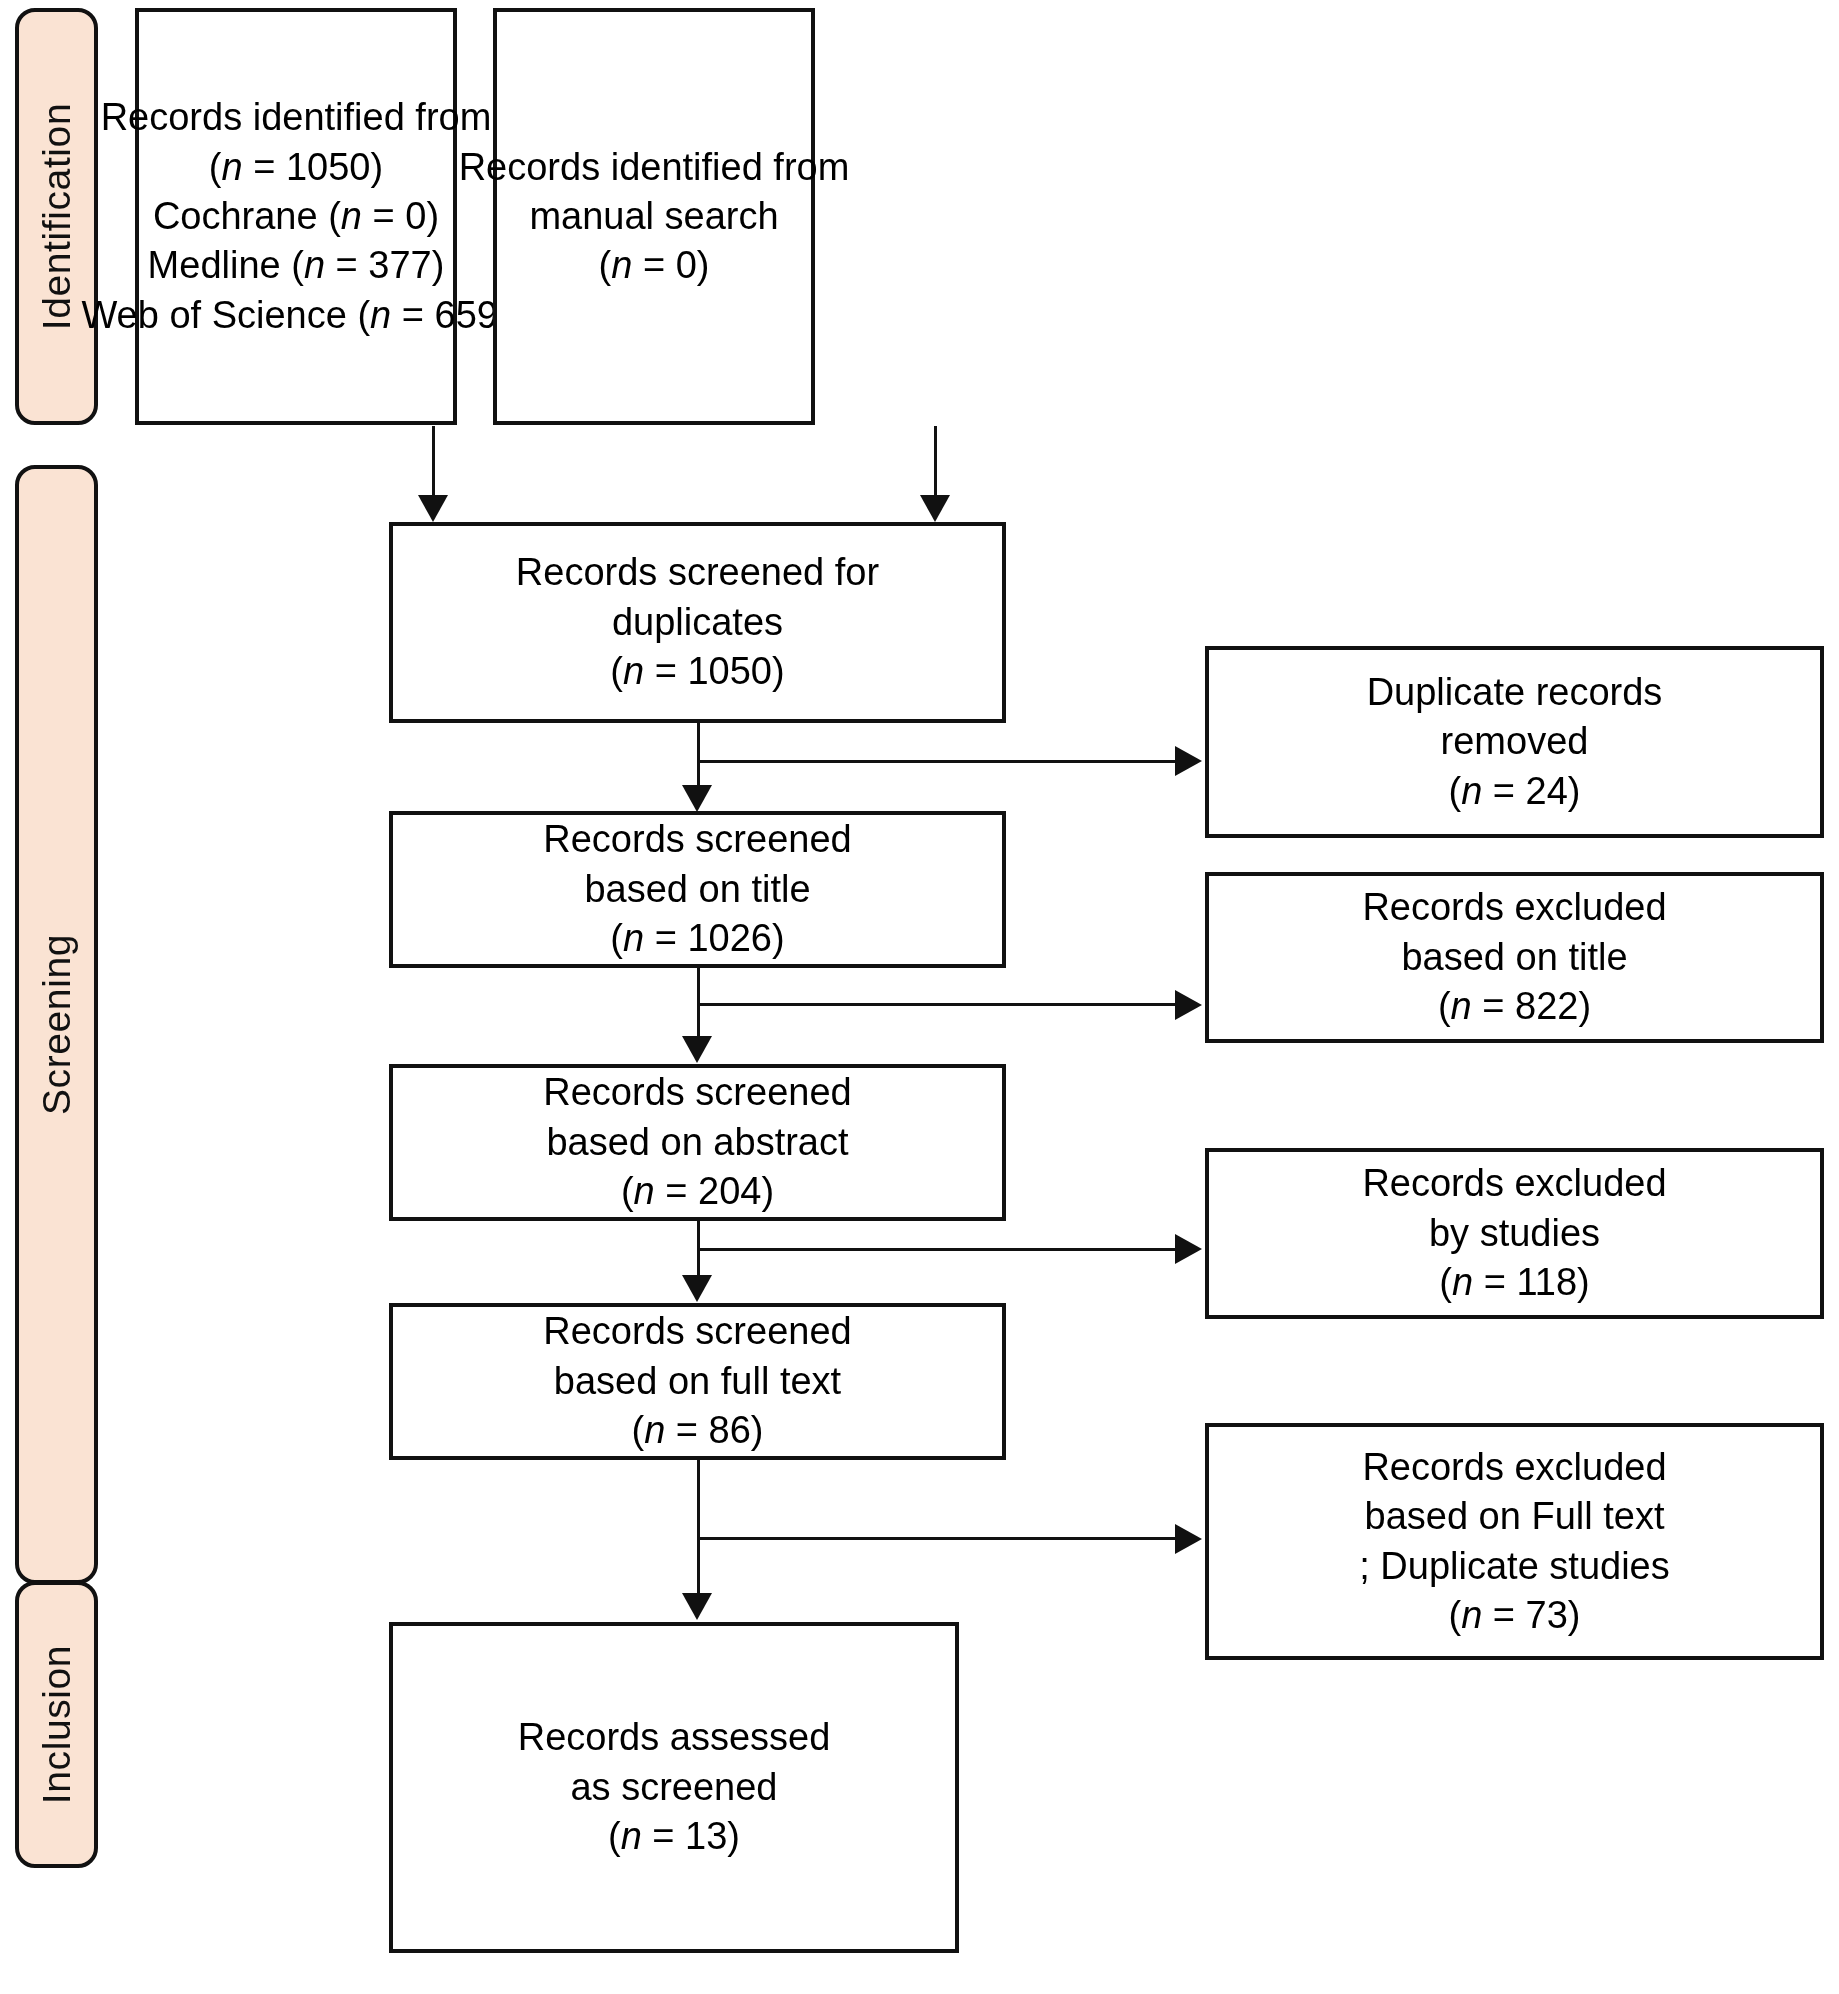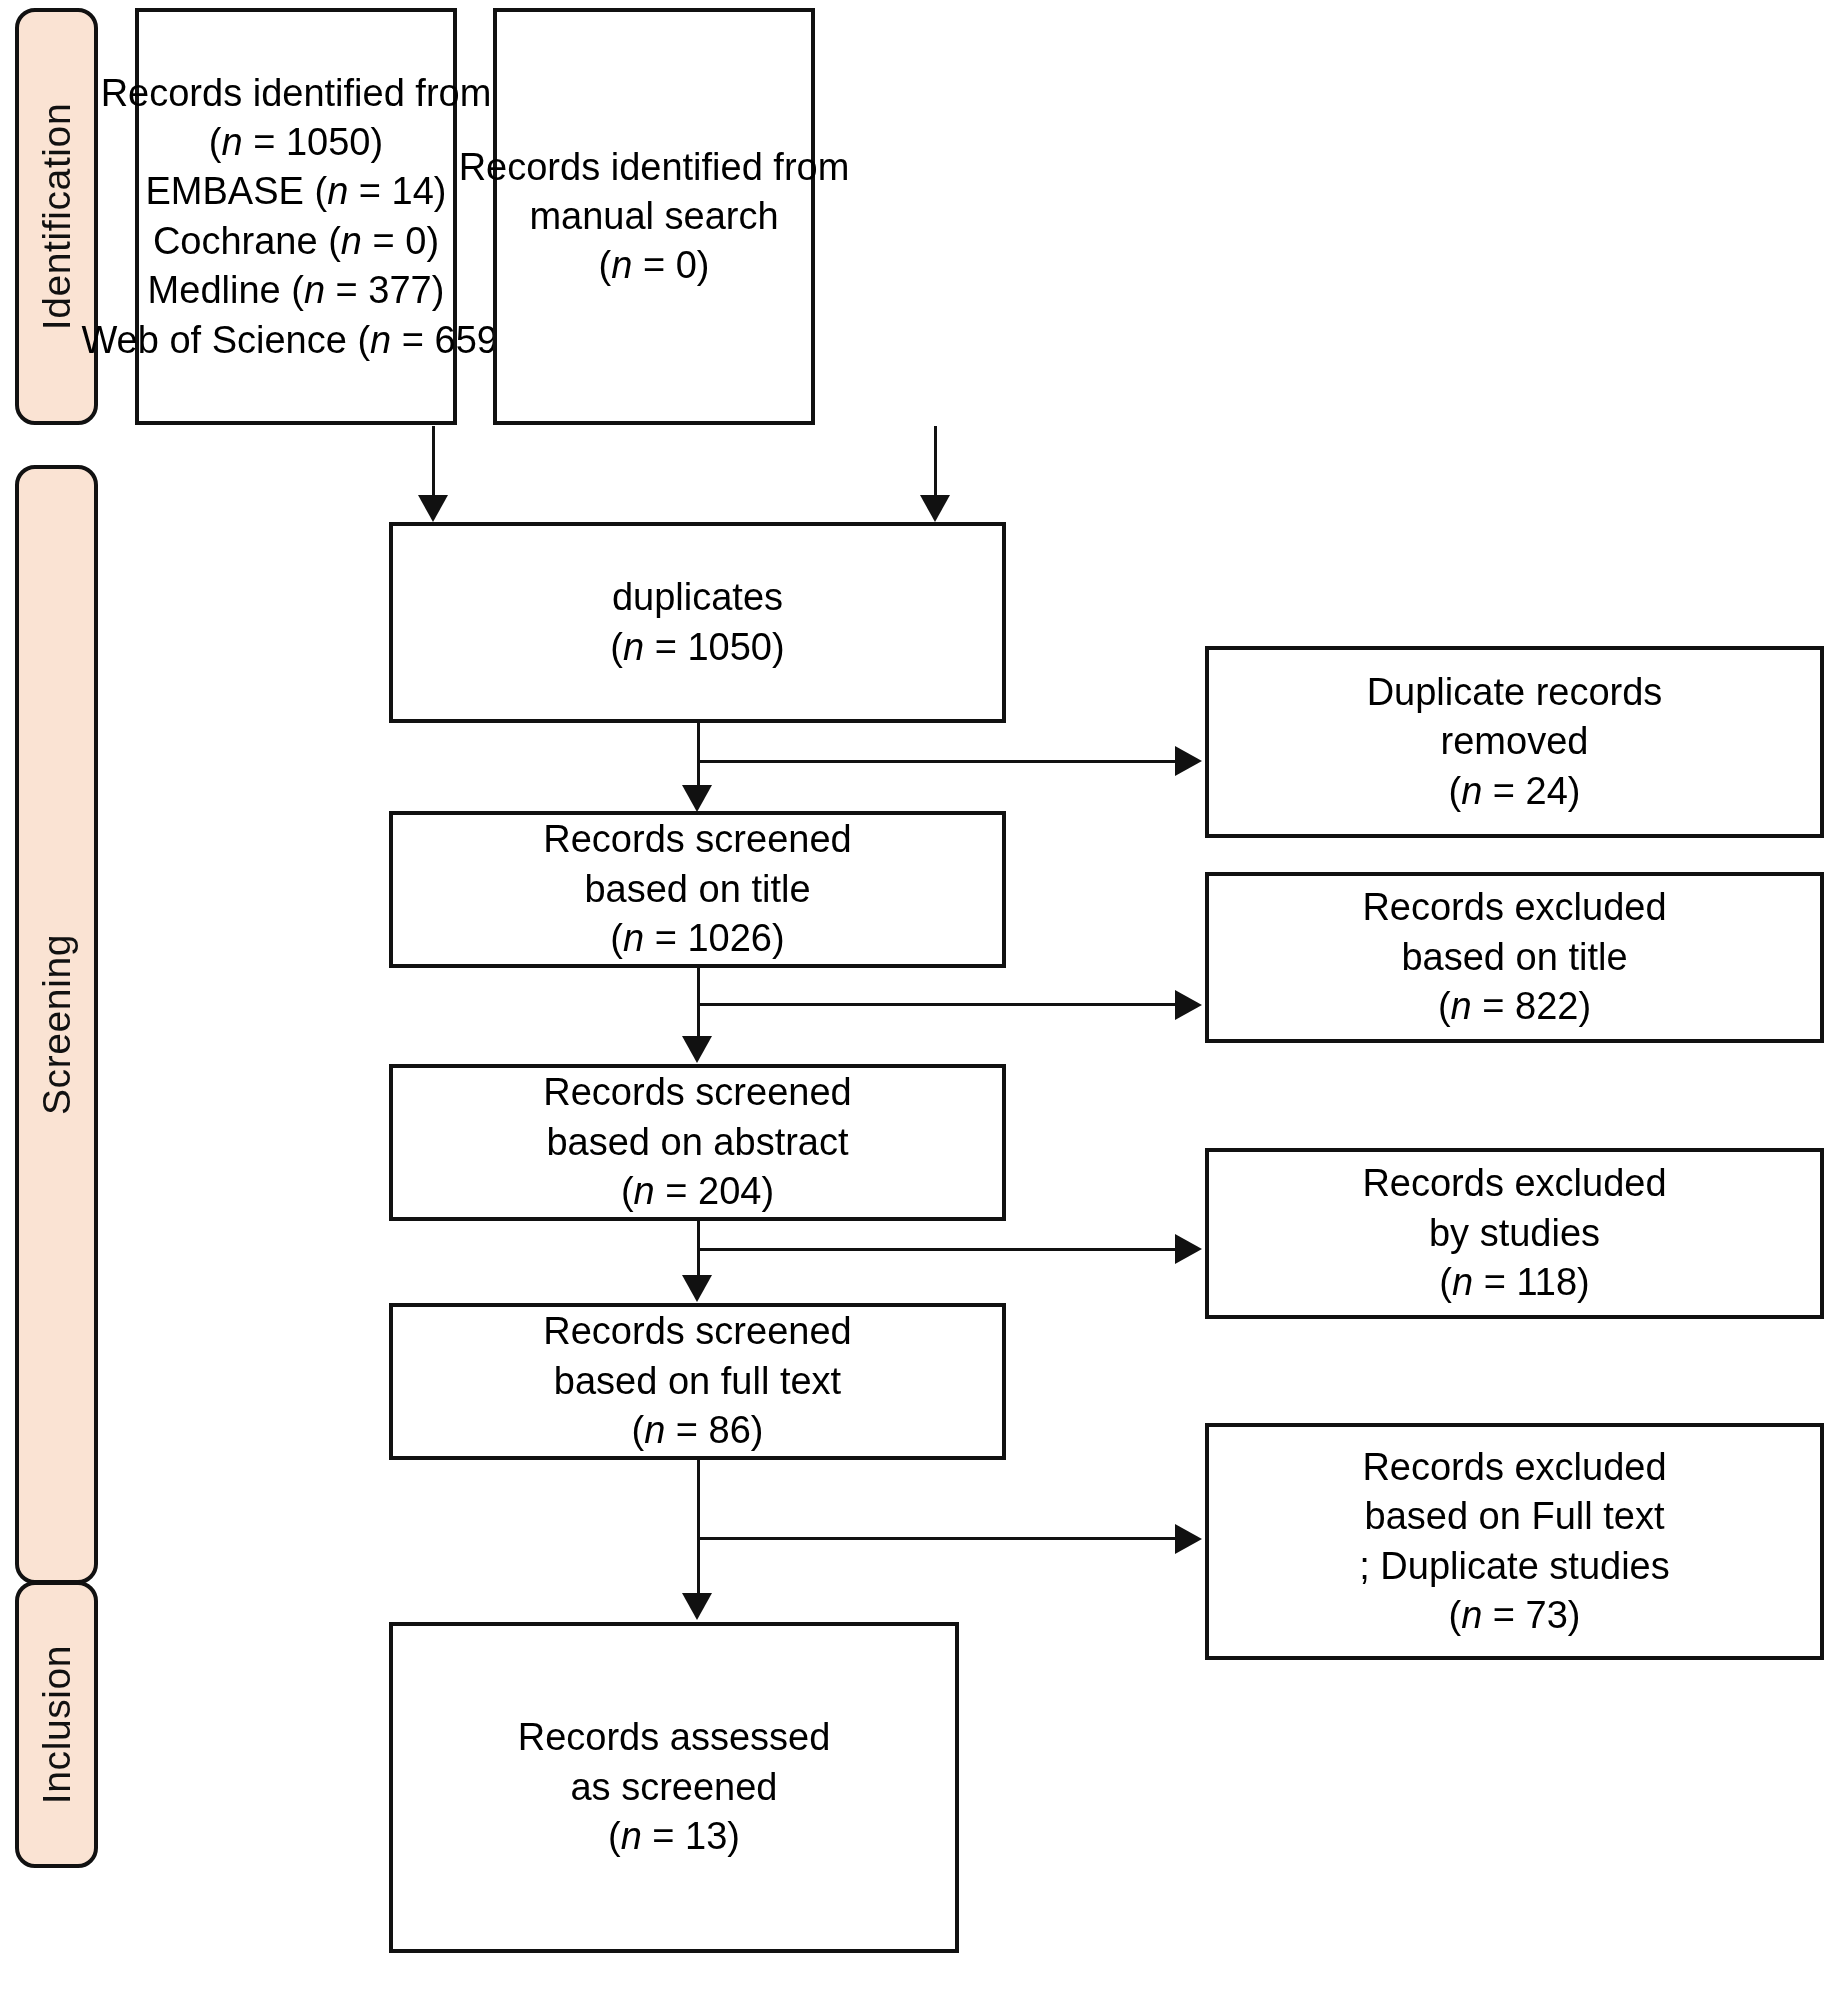--- a/index.html
+++ b/index.html
@@ -104,33 +104,33 @@
     <span class="phase-label">Screening</span>
   </div>
 
   <div class="phase-pill" style="left:15.4px; top:1581px; width:83px; height:287px;">
     <span class="phase-label">Inclusion</span>
   </div>
 
   <div class="flowbox" style="left:135px; top:8.3px; width:322px; height:417px;">
     <span class="ln">Records identified from</span>
     <span class="ln">(<i>n</i> = 1050)</span>
-    <span class="ln">EMBASE (<i>n</i>  = 14)</span>
     <span class="ln">Cochrane (<i>n</i>  = 0)</span>
     <span class="ln">Medline (<i>n</i> = 377)</span>
     <span class="ln">Web of Science (<i>n</i> = 659)</span>
   </div>
 
   <div class="flowbox" style="left:493px; top:8.3px; width:322px; height:417px;">
     <span class="ln">Records identified from</span>
     <span class="ln">manual search</span>
     <span class="ln">(<i>n</i> = 0)</span>
   </div>
 
   <div class="flowbox" style="left:389px; top:522px; width:617px; height:201px;">
+    <span class="ln">Records screened for</span>
     <span class="ln">duplicates</span>
     <span class="ln">(<i>n</i> = 1050)</span>
   </div>
 
   <div class="flowbox" style="left:389px; top:811px; width:617px; height:157px;">
     <span class="ln">Records screened</span>
     <span class="ln">based on title</span>
     <span class="ln">(<i>n</i> = 1026)</span>
   </div>
 

